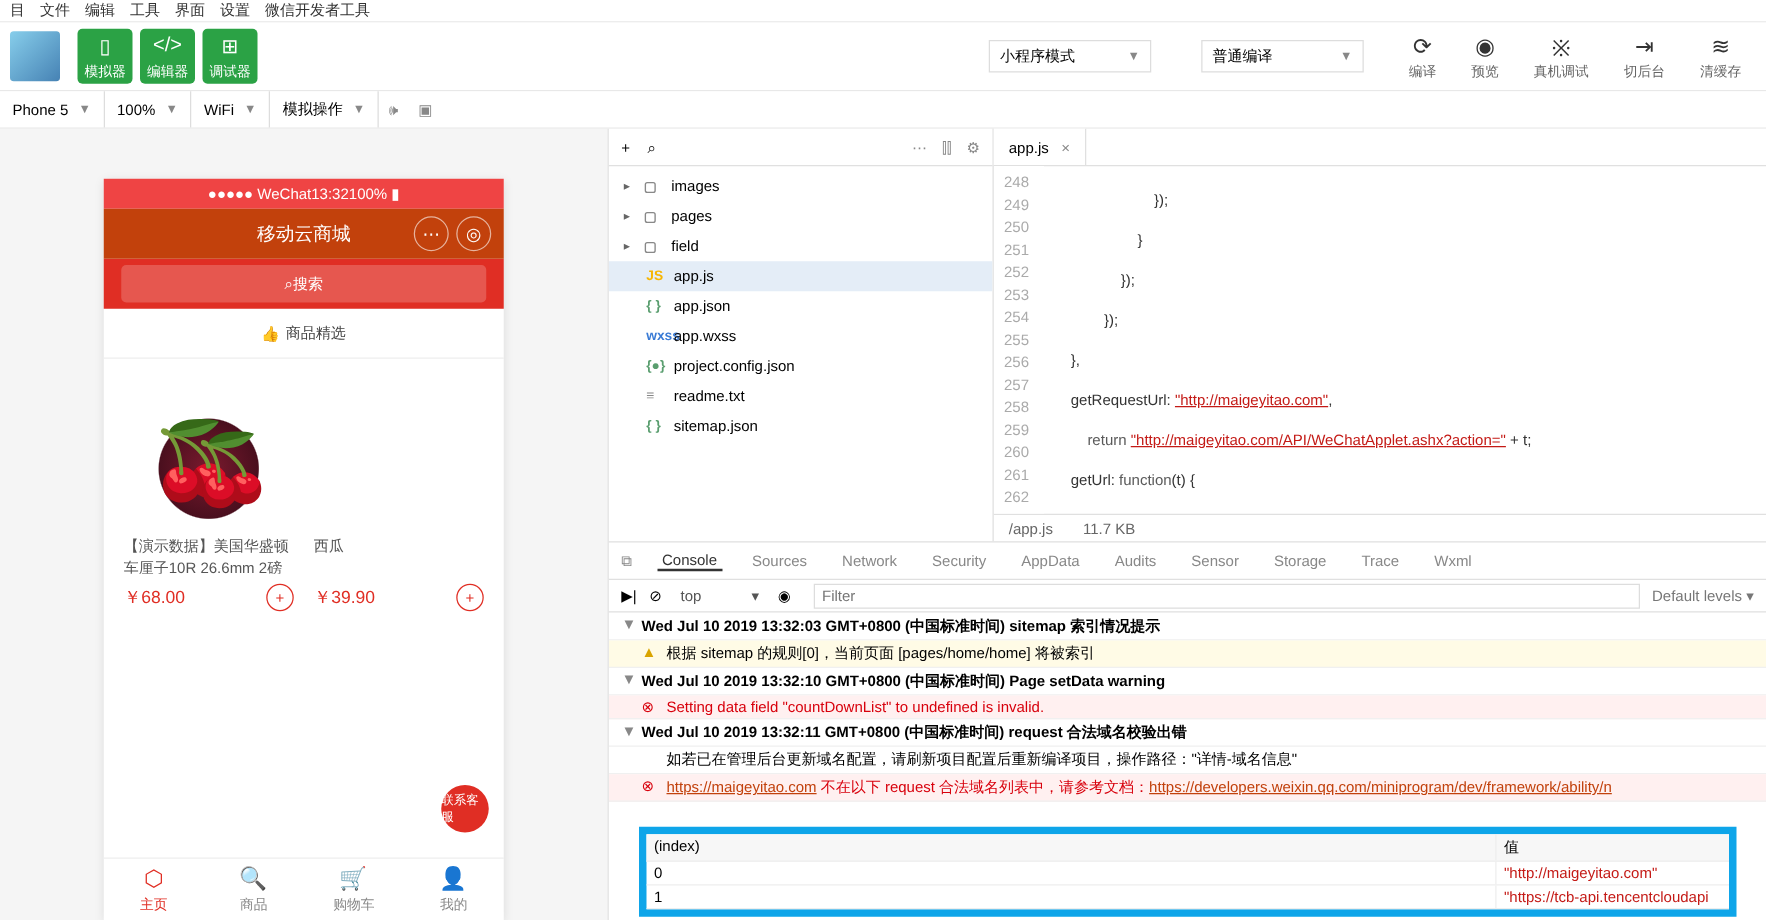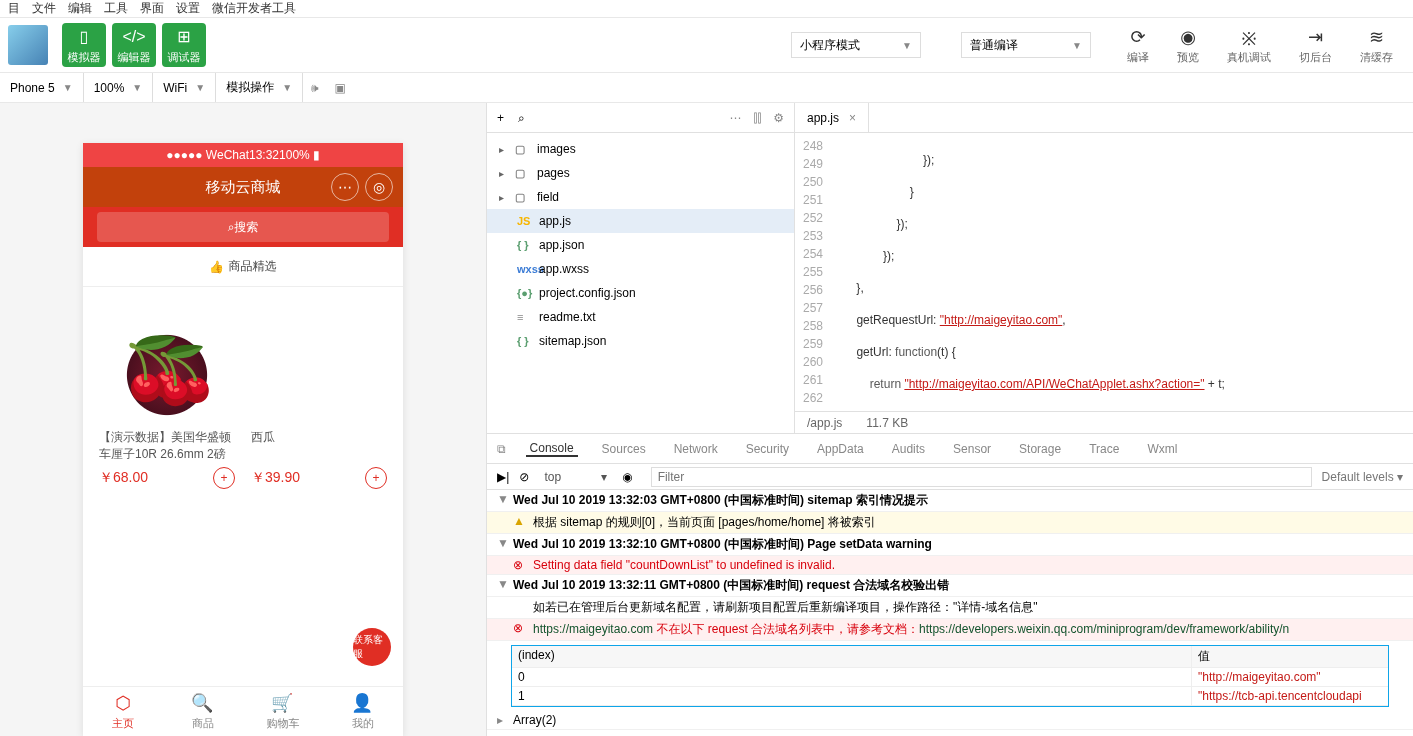--- a/index.html
+++ b/index.html
@@ -93,23 +93,23 @@
 .console-toolbar .levels{color:#777}
 .console-log{flex:1;overflow:auto;font-family:Consolas,Monaco,monospace;font-size:11px}
 .log-line{padding:2px 10px;border-bottom:1px solid #f0f0f0;display:flex;align-items:flex-start;gap:6px}
 .log-line.warn{background:#fffbe6}
 .log-line.err{background:#fff0f0}
 .log-line .chev{width:10px;color:#888}
 .log-line .lico{width:14px}
 .log-line.warn .lico{color:#d9a400}
 .log-line.err .lico{color:#d8000c}
 .log-line .msg{flex:1}
-.log-line .link{color:#14532d;}
+.log-line .link{color:#c2410c;text-decoration:underline}
 .log-line .hl{color:#d8000c}
-.data-table{margin:4px 24px;border:1px solid #0ea5e9;font-family:Consolas,Monaco,monospace;font-size:11px}
+.data-table{margin:20px 24px;border:6px solid #0ea5e9;font-family:Consolas,Monaco,monospace;font-size:11px}
 .data-table .trow{display:flex;border-bottom:1px solid #eee}
 .data-table .tcell{padding:2px 6px}
 .data-table .tcell.idx{width:680px;border-right:1px solid #eee}
 .data-table .tcell.val{flex:1;color:#c41a16}
 </style>
 </head>
 <body>
 
 <div class="menubar">
   <span>目</span>
@@ -342,22 +342,22 @@
               <div>262</div>
               <div>263</div>
           </div>
           <div class="code-content">
 <div>                        });</div>
 <div>                    }</div>
 <div>                });</div>
 <div>            });</div>
 <div>    },</div>
 <div>    <span class="prop">getRequestUrl</span>: <span class="url">"http://maigeyitao.com"</span>,</div>
+<div>        <span class="kw">return </span><span class="url">"http://maigeyitao.com/API/WeChatApplet.ashx?action="</span><span> + t;</span></div>
 <div>    <span class="prop">getUrl</span>: <span class="kw">function</span><span>(t) {</span></div>
-<div>        <span class="kw">return </span><span class="url">"http://maigeyitao.com/API/WeChatApplet.ashx?action="</span><span> + t;</span></div>
 <div>    },</div>
 
 
 
 
 
 
 
 
           </div>

